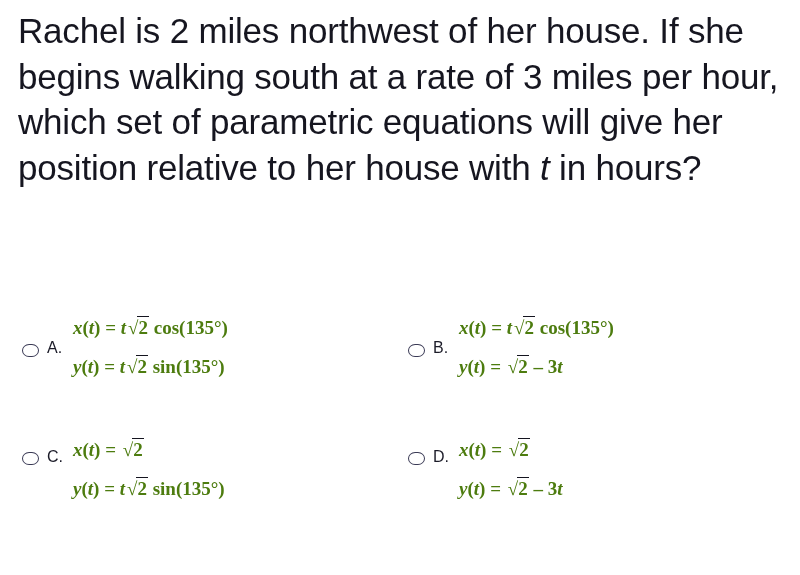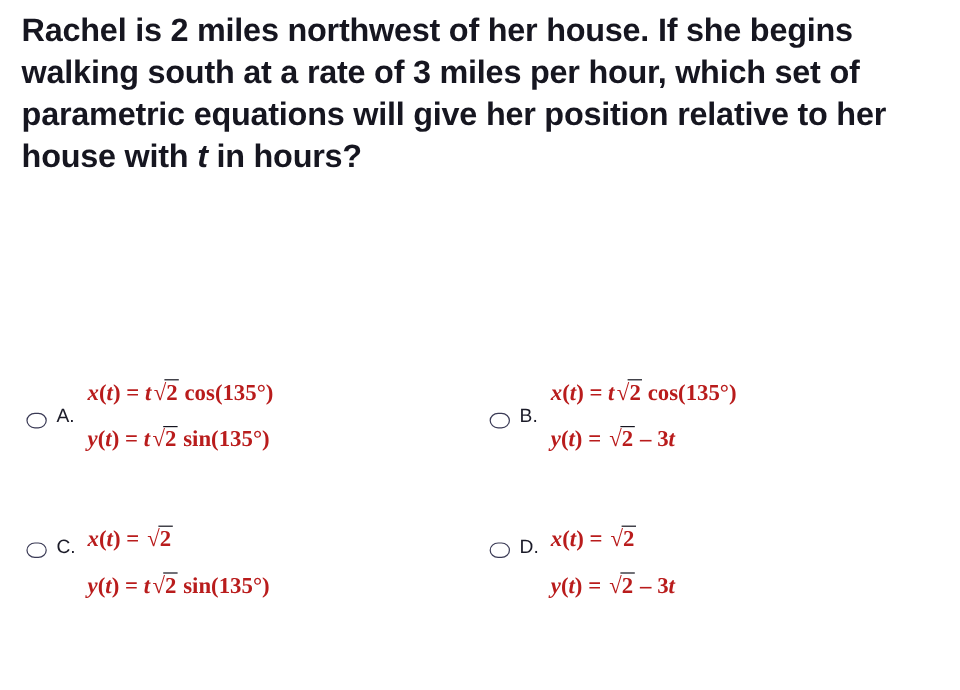--- a/index.html
+++ b/index.html
@@ -14,25 +14,24 @@
     color: #15151e;
     overflow: hidden;
     position: relative;
   }
 
   #question-stem {
     position: absolute;
     left: 18px;
     top: 8px;
     width: 768px;
-    font-size: 27px;
+    font-size: 35px;
     line-height: 1.30;
     color: #161620;
     letter-spacing: -0.2px;
-    font-weight: bold;
   }
   #question-stem .it {
     font-style: italic;
   }
 
   #answers {
     position: absolute;
     left: 0;
     top: 300px;
     width: 800px;
@@ -70,21 +69,21 @@
   }
   .choice-c .letter, .choice-d .letter { margin-top: 8px; }
 
   .eqs {
     margin-left: 2px;
   }
   .eq {
     font-family: "Liberation Serif", serif;
     font-size: 19px;
     font-weight: bold;
-    color: #b91c1c;
+    color: #4d7c0f;
     white-space: nowrap;
     line-height: 1;
     margin-bottom: 20px;
   }
   .eq:last-child { margin-bottom: 0; margin-top: 18px; }
 
   .eq i {
     font-style: italic;
   }
   

